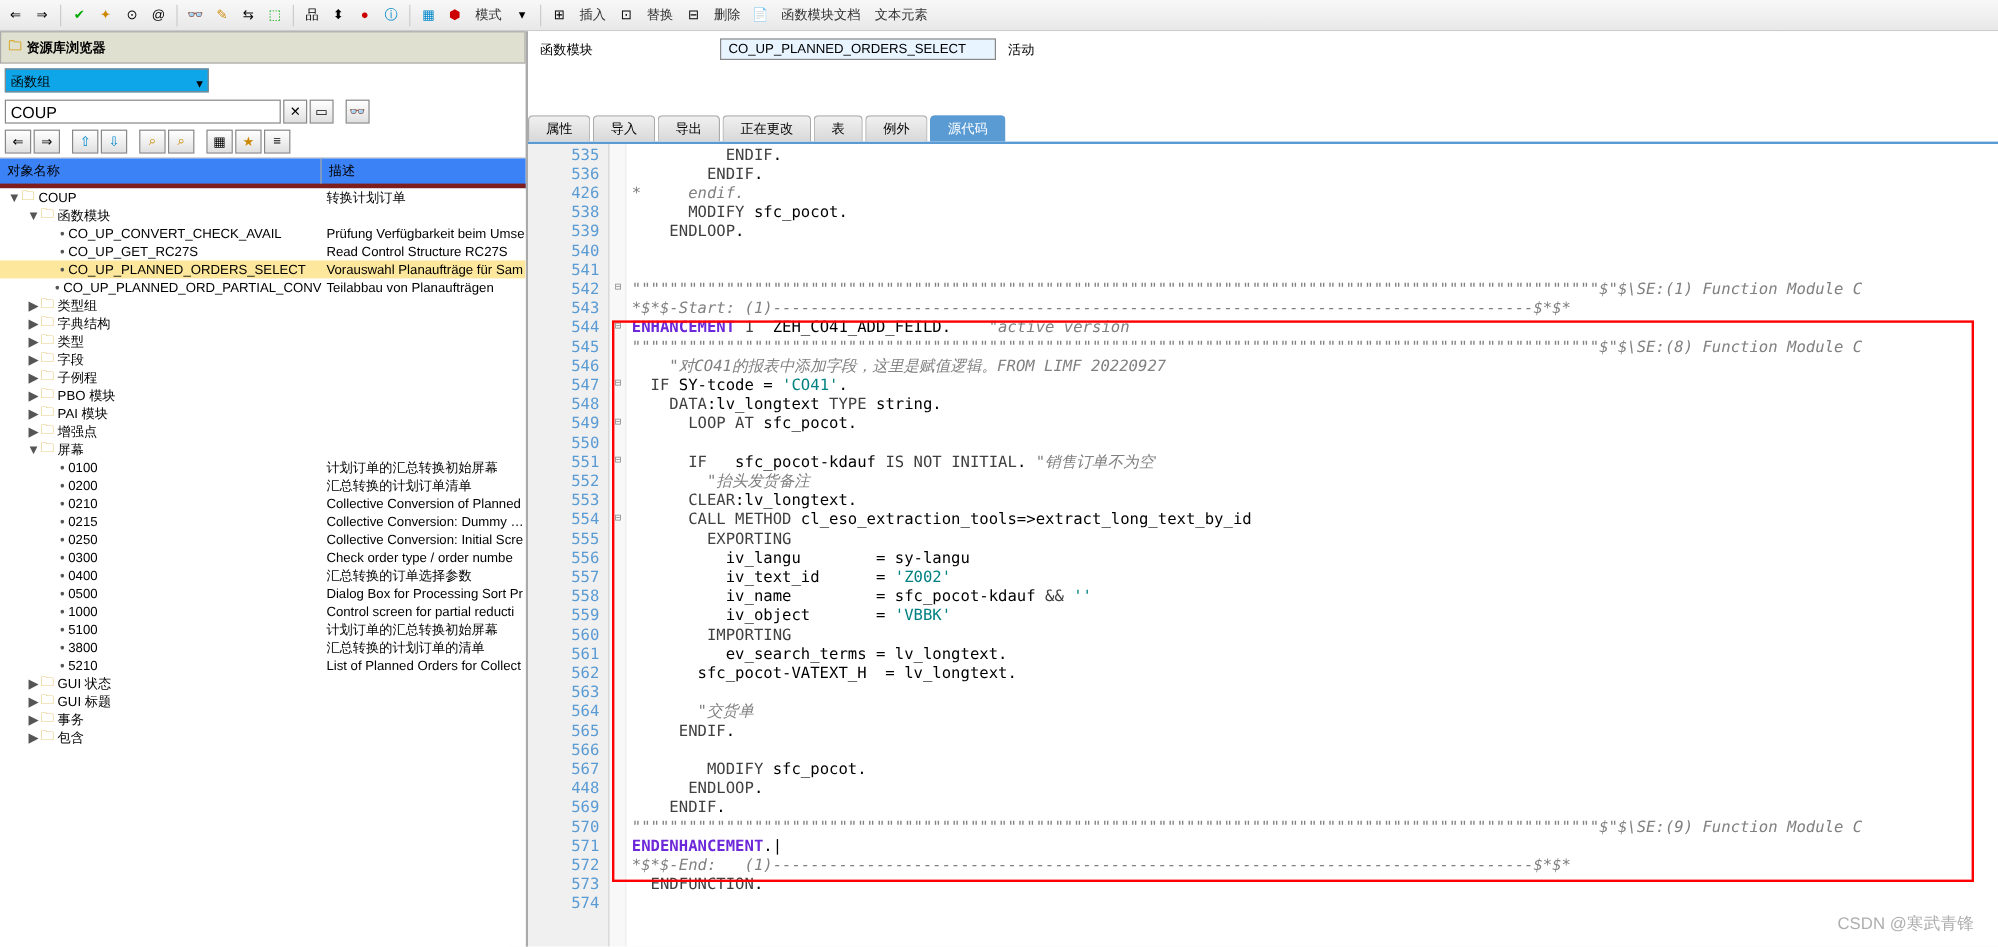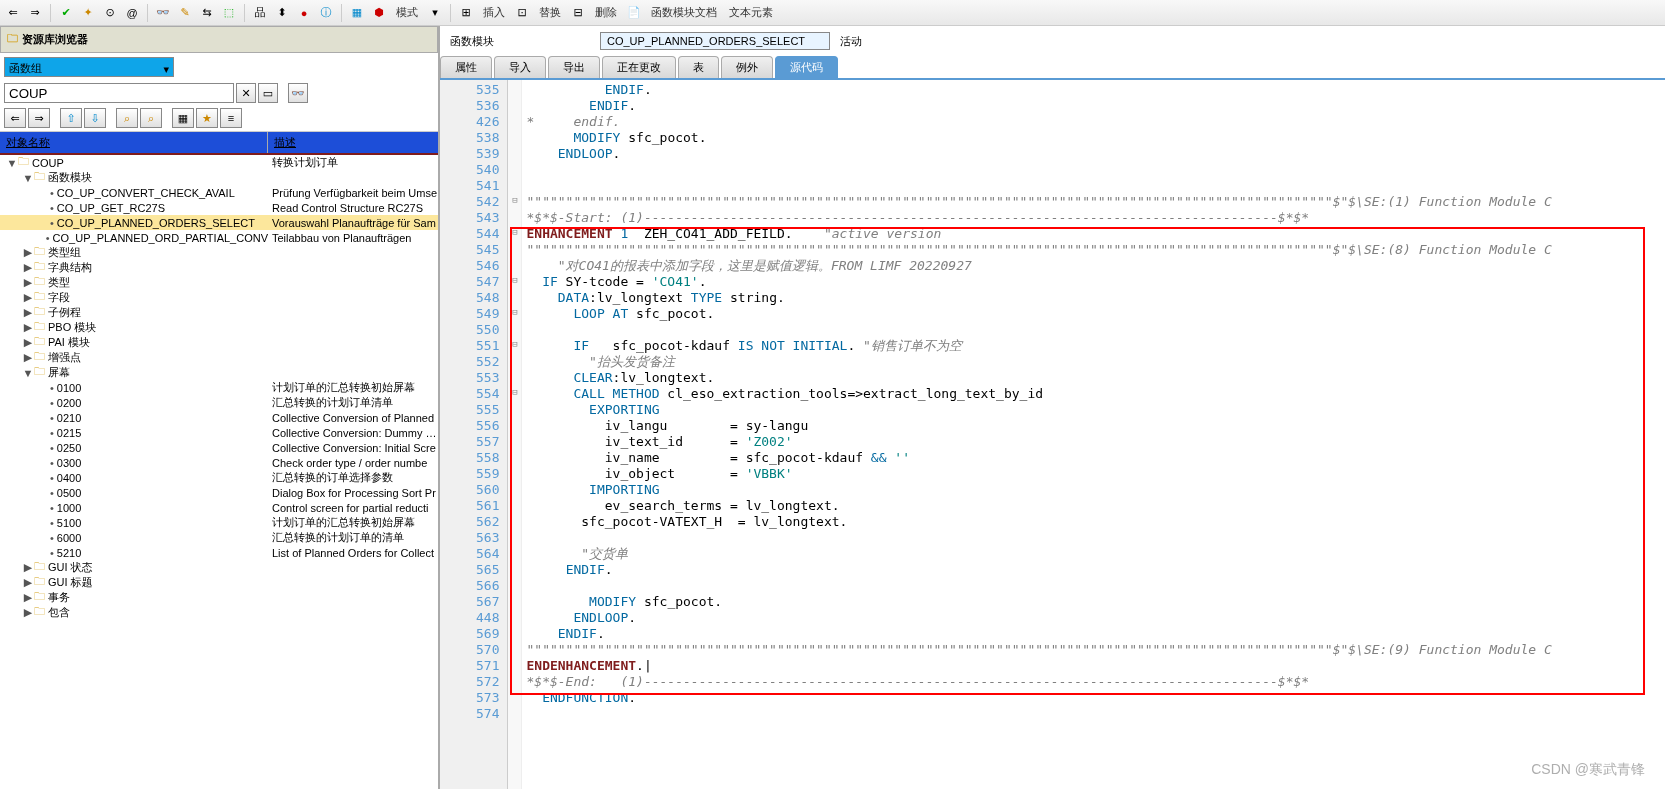--- a/index.html
+++ b/index.html
@@ -11,50 +11,50 @@
 .main-layout { display: flex; height: calc(100% - 26px); }
 .left-panel { width: 440px; background: #fff; border-right: 2px solid #aaa; display: flex; flex-direction: column; }
 .panel-title { background: #e0e0d0; border: 1px solid #aaa; padding: 3px 6px; display: flex; align-items: center; gap: 4px; font-weight: bold; }
 .fg-row { display: flex; align-items: center; padding: 4px; gap: 4px; }
 .fg-select { border: 1px solid #888; background: #0ea5e9; height: 20px; width: 170px; display: flex; align-items: flex-end; justify-content: space-between; padding: 0 4px; }
 .fg-input-row { display: flex; align-items: center; padding: 2px 4px; gap: 2px; }
 .fg-input { border: 1px solid #888; background: #fff; height: 20px; width: 230px; padding: 0 4px; }
 .sq-btn { width: 20px; height: 20px; border: 1px solid #888; background: linear-gradient(#fff,#e0e0e0); display: flex; align-items: center; justify-content: center; cursor: pointer; }
 .nav-toolbar { display: flex; align-items: center; padding: 3px 4px; gap: 2px; border-bottom: 1px solid #ccc; }
 .nav-btn { width: 22px; height: 20px; border: 1px solid #888; background: linear-gradient(#fff,#e0e0e0); display: flex; align-items: center; justify-content: center; cursor: pointer; }
-.tree-header { display: flex; background: #1d4ed8; border-bottom: 2px solid #7f1d1d; text-decoration: underline; }
+.tree-header { display: flex; background: #3b82f6; border-bottom: 4px solid #7f1d1d; }
 .tree-header .col1 { width: 268px; padding: 3px 6px; border-right: 1px solid #aaa; }
 .tree-header .col2 { flex: 1; padding: 3px 6px; }
 .tree { flex: 1; overflow: auto; background: #fff; }
 .tree-row { display: flex; align-items: center; height: 15px; white-space: nowrap; }
 .tree-row .c1 { width: 268px; display: flex; align-items: center; overflow: hidden; }
 .tree-row .c2 { flex: 1; overflow: hidden; text-overflow: ellipsis; padding-left: 4px; }
 .tree-row.selected { background: #fce79c; }
 .indent { display: inline-block; }
 .exp { width: 12px; display: inline-block; text-align: center; color: #555; cursor: pointer; }
 .folder { color: #d4a017; margin-right: 3px; }
 .dot { color: #555; margin-right: 3px; }
 .right-panel { flex: 1; display: flex; flex-direction: column; background: #fff; overflow: hidden; }
 .fm-header { display: flex; align-items: center; padding: 6px 10px; gap: 10px; }
 .fm-header .lbl { width: 140px; }
 .fm-header .val { border: 1px solid #888; background: #e8f4ff; padding: 2px 6px; width: 230px; }
-.tabs { display: flex; border-bottom: 2px solid #5a9bd4; }
+.tabs { display: flex; border-bottom: 2px solid #5a9bd4; margin-top: 40px; }
 .tab { padding: 3px 14px; background: linear-gradient(#f0f0f0,#d8d8d8); border: 1px solid #aaa; border-bottom: none; margin-right: 2px; border-radius: 4px 4px 0 0; cursor: pointer; }
 .tab.active { background: #5a9bd4; color: #fff; border-color: #5a9bd4; }
 .code-area { flex: 1; display: flex; overflow: auto; background: #fff; font-family: Consolas, monospace; font-size: 13px; position: relative; }
 .gutter { background: #f0f0f0; border-right: 1px solid #ccc; text-align: right; color: #5a9bd4; padding: 2px 8px 2px 20px; user-select: none; }
 .gutter .ln { height: 16px; line-height: 16px; margin-left: 16px; }
 .fold-col { width: 14px; background: #f8f8f8; border-right: 1px solid #eee; }
 .fold-col .fm { height: 16px; display: flex; align-items: center; justify-content: center; color: #888; font-size: 9px; }
 .code-lines { flex: 1; padding: 2px 0 2px 4px; }
 .code-lines .cl { height: 16px; line-height: 16px; white-space: pre; }
-.kw { color: #0369a1; }
+.kw { color: #404040; }
 .str { color: #008080; }
 .cmt { color: #808080; font-style: italic; }
-.bold { font-weight: bold; color: #7f1d1d; }
+.bold { font-weight: bold; color: #6d28d9; }
 .red-box { position: absolute; border: 2px solid red; pointer-events: none; }
 .watermark { position: absolute; bottom: 10px; right: 20px; color: rgba(120,120,120,0.6); font-size: 14px; }
 </style>
 </head>
 <body>
 
 <div class="toolbar">
   <span class="tb-btn">⇐</span>
   <span class="tb-btn">⇒</span>
   <span class="sep"></span>
@@ -351,21 +351,21 @@
             <span class="dot">•</span>
             <span>5100</span>
           </div>
           <div class="c2">计划订单的汇总转换初始屏幕</div>
         </div>
         <div class="tree-row">
           <div class="c1">
             <span class="indent" style="width: 38px;"></span>
             <span class="exp"></span>
             <span class="dot">•</span>
-            <span>6000</span>
+            <span>3800</span>
           </div>
           <div class="c2">汇总转换的计划订单的清单</div>
         </div>
         <div class="tree-row">
           <div class="c1">
             <span class="indent" style="width: 38px;"></span>
             <span class="exp"></span>
             <span class="dot">•</span>
             <span>5210</span>
           </div>

